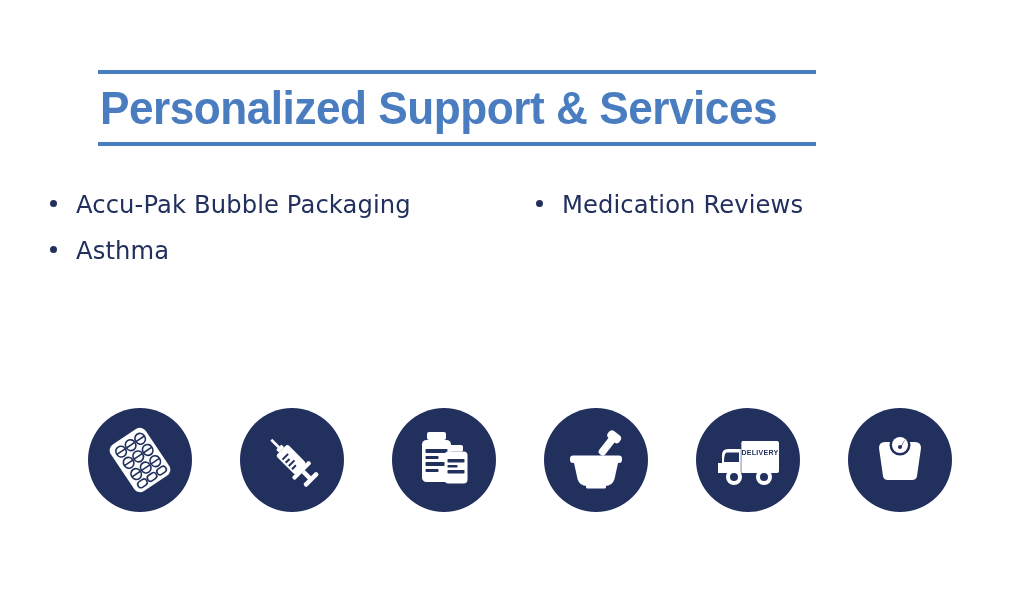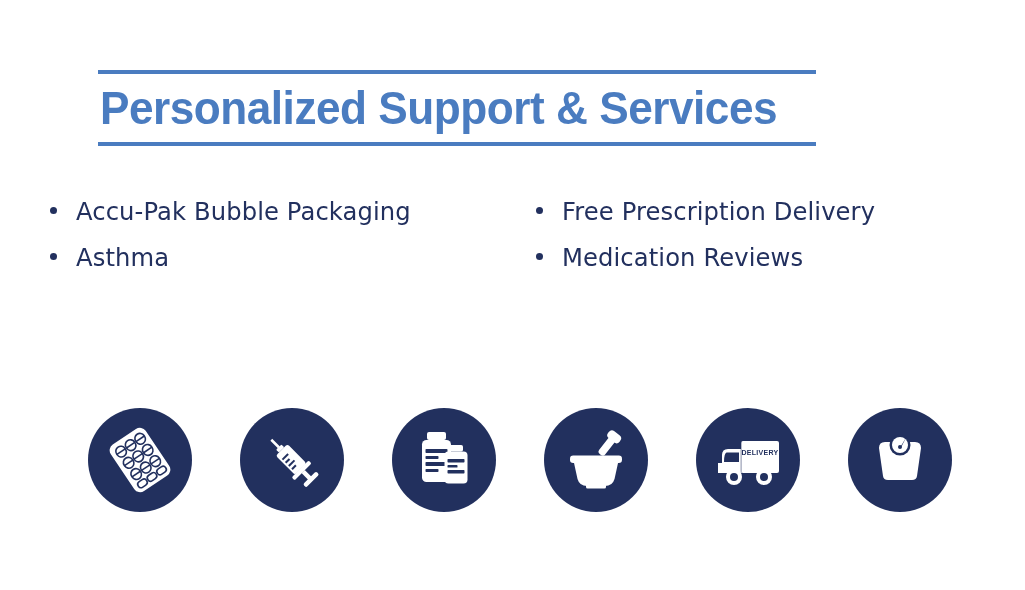--- a/index.html
+++ b/index.html
@@ -55,21 +55,21 @@
   
   .columns {
     position: absolute;
     left: 0;
     top: 178px;
     width: 1025px;
     height: 190px;
   }
   .col {
     position: absolute;
-    top: 11px;
+    top: 4px;
     text-align: right;
   }
   .col-left  { left: 50px;  width: 480px; }
   .col-right { left: 536px; width: 470px; }
 
   .bullet-row {
     display: flex;
     align-items: baseline;
     height: 46px;
     line-height: 46px;
@@ -141,24 +141,20 @@
         <span class="bullet-dot"></span>
         <span class="bullet-label">Accu-Pak Bubble Packaging</span>
       </div>
       <div class="bullet-row">
         <span class="bullet-dot"></span>
         <span class="bullet-label">Asthma</span>
       </div>
     </div>
 
     <div class="col col-right">
-      <div class="bullet-row">
-        <span class="bullet-dot"></span>
-        <span class="bullet-label">Free Prescription Delivery</span>
-      </div>
       <div class="bullet-row">
         <span class="bullet-dot"></span>
         <span class="bullet-label">Medication Reviews</span>
       </div>
     </div>
 
   </div>
 
   <div class="icon-row">
 

